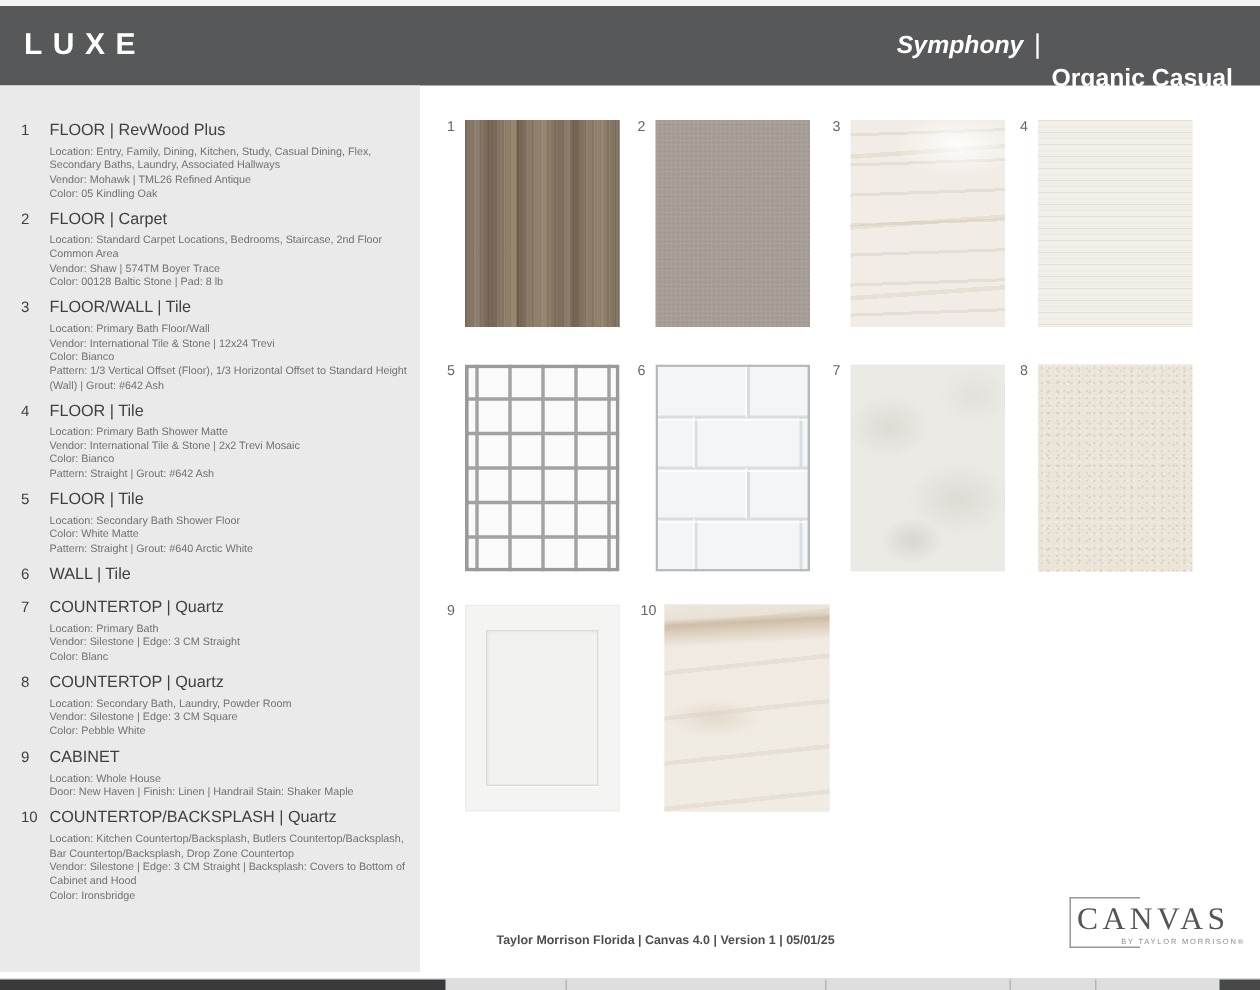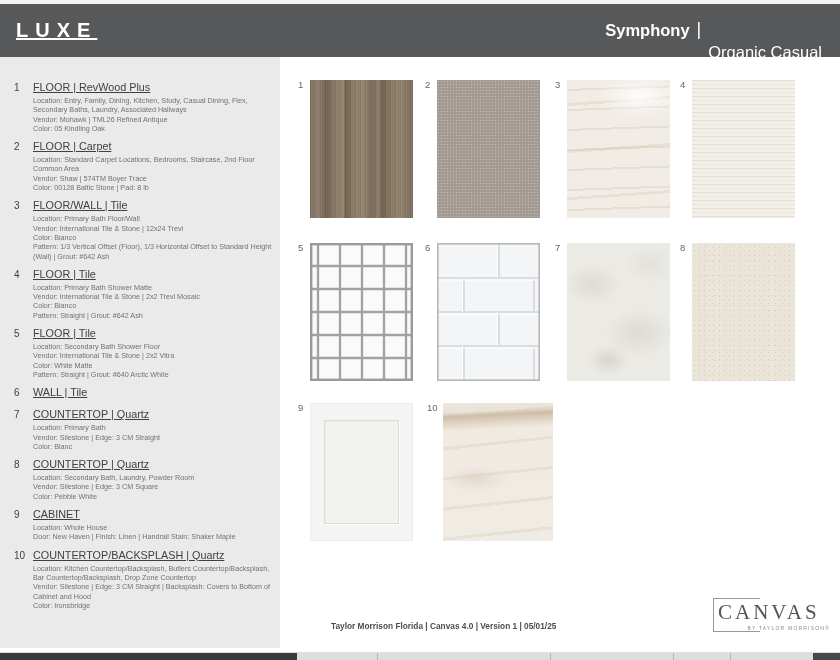--- a/index.html
+++ b/index.html
@@ -8,35 +8,35 @@
     background:#ffffff;font-family:"Liberation Sans", sans-serif;
     -webkit-font-smoothing:antialiased;
   }
   
   .topstrip{position:absolute;left:0;top:0;width:840px;height:4px;background:#f4f4f4;}
   .header{
     position:absolute;left:0;top:4px;width:840px;height:53px;background:#57585a;
     display:flex;align-items:center;justify-content:space-between;box-sizing:border-box;
     padding:0 18px 0 16px;
   }
-  .brand{color:#ffffff;font-size:20px;font-weight:bold;letter-spacing:7px;text-decoration:underline;}
+  .brand{color:#ffffff;font-size:20px;font-weight:bold;letter-spacing:7px;}
   .collection{color:#ffffff;font-size:16.5px;display:flex;align-items:center;gap:7px;}
-  .coll-name{font-weight:bold;}
+  .coll-name{font-weight:bold;font-style:italic;}
   .coll-sep{font-weight:300;font-size:18px;position:relative;top:-1px;}
-  .coll-style{font-weight:400;margin-top:44px;}
+  .coll-style{font-weight:700;margin-top:44px;}
   
   .sidebar{
     position:absolute;left:0;top:57px;width:280px;height:591px;background:#eaeaea;
     box-sizing:border-box;padding:24px 8px 0 0;
   }
   .spec-item{display:flex;margin-bottom:7px;}
   .spec-num{width:33px;box-sizing:border-box;padding-left:14px;flex:0 0 33px;
     font-size:10px;color:#3f4043;line-height:13px;}
   .spec-body{flex:1;min-width:0;}
-  .spec-title{font-size:10.8px;line-height:13px;color:#3f4043;margin-bottom:2px;text-decoration:underline;}
+  .spec-title{font-size:10.8px;line-height:13px;color:#3f4043;margin-bottom:2px;}
   .spec-line{font-size:7.2px;line-height:9.3px;color:#6f7174;}
   
   .cell{position:absolute;width:103px;height:138px;margin:0;}
   .cell .num{position:absolute;left:-12px;top:-1px;font-size:9.5px;color:#66676a;}
   .pos1{left:310px;top:80px}.pos2{left:437px;top:80px}.pos3{left:567px;top:80px}.pos4{left:692px;top:80px}
   .pos5{left:310px;top:243px}.pos6{left:437px;top:243px}.pos7{left:567px;top:243px}.pos8{left:692px;top:243px}
   .pos9{left:310px;top:403px}.pos10{left:443px;top:403px;width:110px}
   .pos10 .num{left:-16px;}
   .tex{position:absolute;inset:0;}
   .tex svg{position:absolute;inset:0;width:100%;height:100%;display:block;}
@@ -190,21 +190,20 @@
         </div>
     </div>
   </div>
 
   <div class="spec-item">
     <div class="spec-num">5</div>
     <div class="spec-body">
       <div class="spec-title">FLOOR | Tile</div>
       <div class="spec-details">
           <div class="spec-line">Location: Secondary Bath Shower Floor</div>
-          <div class="spec-line">Vendor: International Tile &amp; Stone | 2x2 Vitra</div>
           <div class="spec-line">Color: White Matte</div>
           <div class="spec-line">Pattern: Straight | Grout: #640 Arctic White</div>
         </div>
     </div>
   </div>
 
   <div class="spec-item">
     <div class="spec-num">6</div>
     <div class="spec-body">
       <div class="spec-title">WALL | Tile</div>

